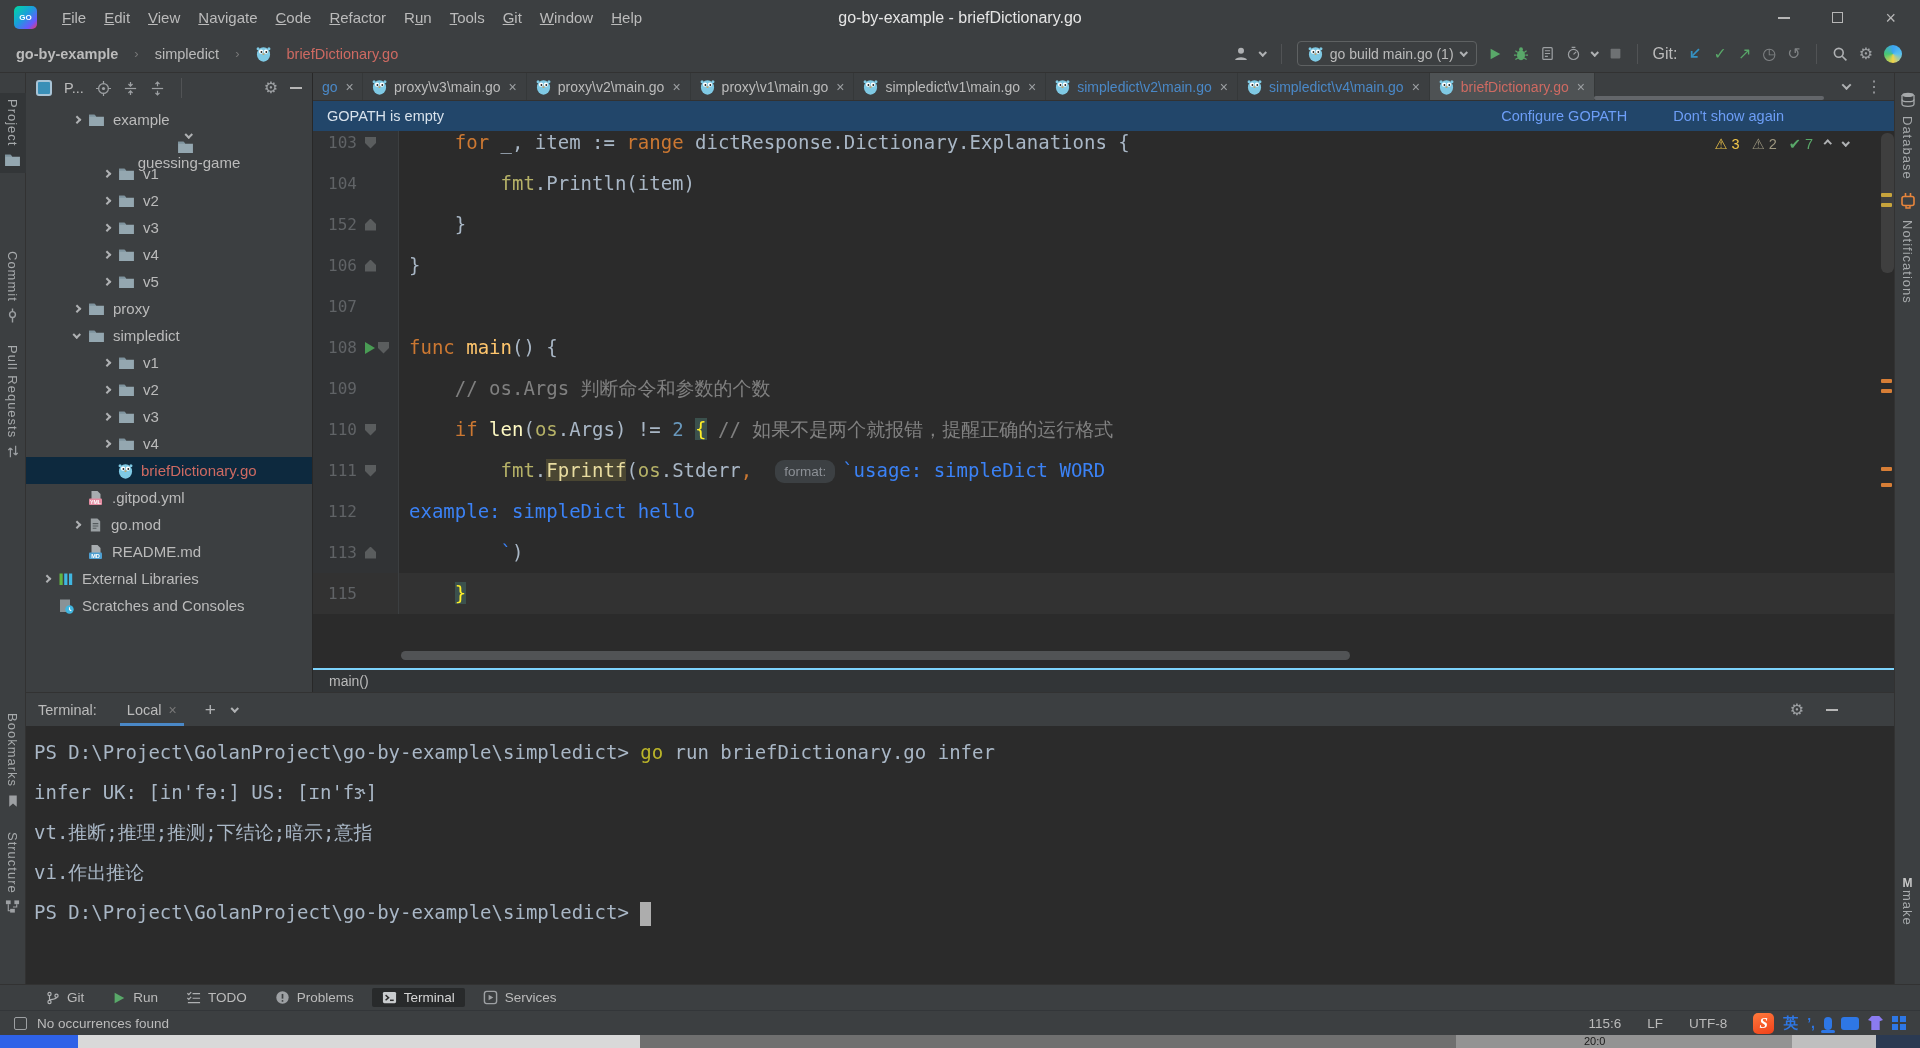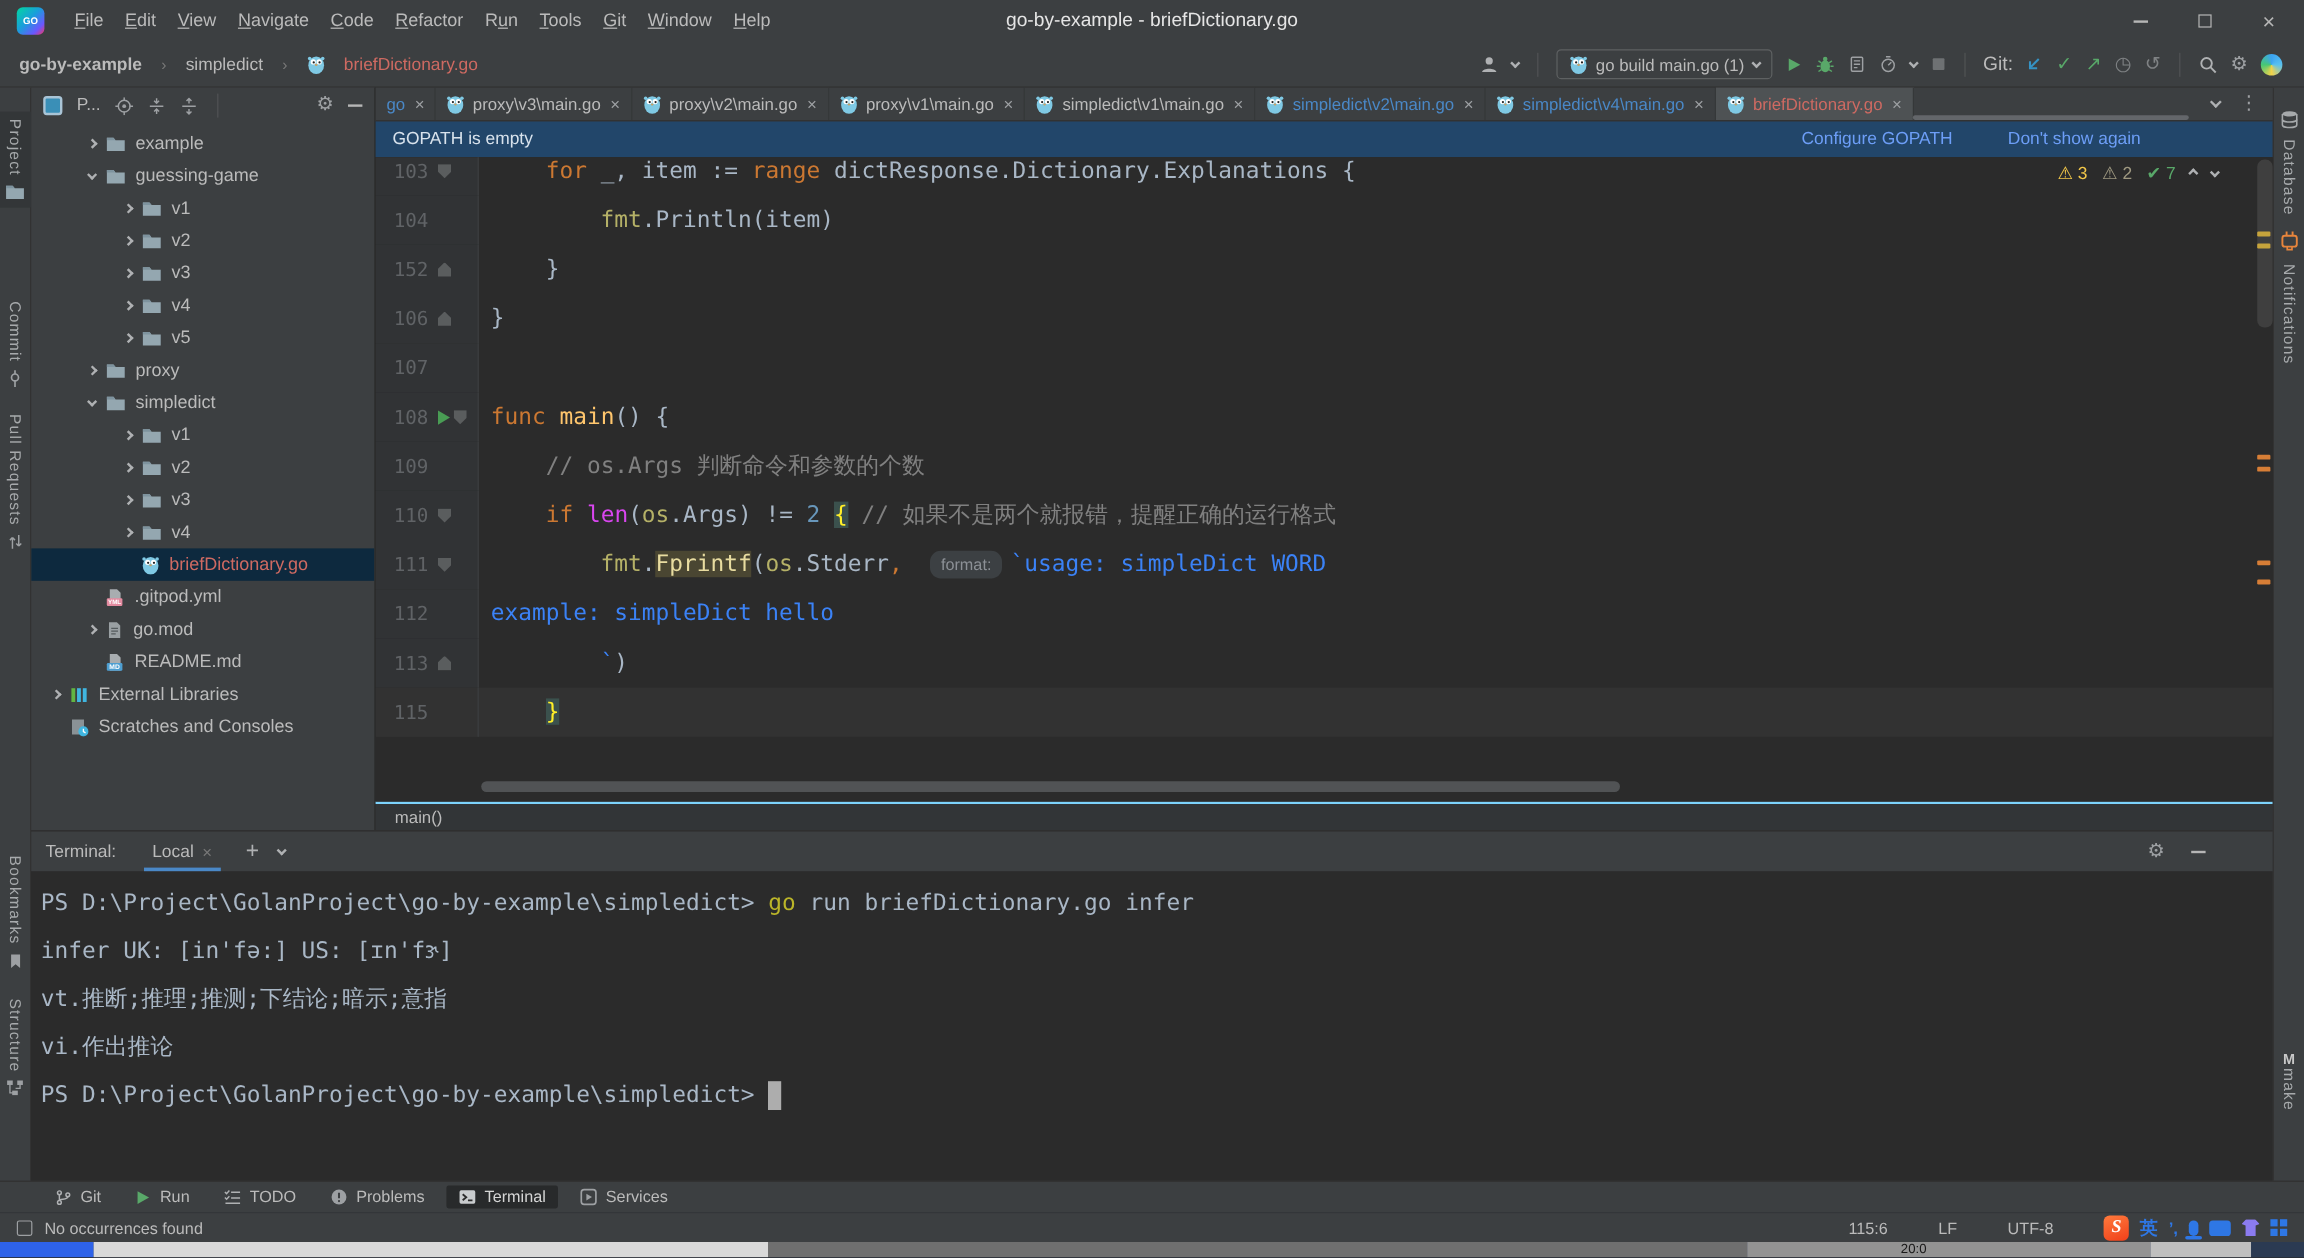--- a/index.html
+++ b/index.html
@@ -82,21 +82,21 @@
   .eline{display:flex;height:41px;line-height:41px;white-space:pre}
   .eline:first-child{margin-top:-9px}
   .gut{width:86px;flex:none;background:#313335;border-right:1px solid #3C3F41;display:flex;align-items:center}
   .lnum{width:44px;text-align:right;color:#606366;font-size:16px;flex:none}
   .gmark{display:flex;align-items:center;gap:3px;padding-left:8px}
   .ltext{padding-left:10px;color:#A9B7C6}
   .cur{background:#323232}
   .cur .gut{background:#323232}
   .tk-pl{color:#A9B7C6}
   .tk-kw{color:#CC7832}
-  .tk-kw2{color:#d946ef}
+  .tk-kw2{color:#fef9c3}
   .tk-pkg{color:#B5B167}
   .tk-fn{color:#FFC66D}
   .tk-cm{color:#808080}
   .tk-num{color:#6897BB}
   .tk-str{color:#3b82f6}
   .tk-bhl{background:#3B514D;color:#FFEF28}
   .tk-bcur{background:#3B514D;color:#FFEF28}
   .tk-uhl{background:#4A4632;color:#E8DCA0}
   .tk-hint{display:inline-block;background:#3C4043;color:#8C9096;border-radius:9px;padding:0 9px;
     font-family:"Liberation Sans",sans-serif;font-size:13.5px;line-height:23px;vertical-align:middle;margin-right:7px}
@@ -126,21 +126,21 @@
   .tline{height:40px;line-height:40px;white-space:pre}
   .tk-yel{color:#BBB529}
   .cursorblk{display:inline-block;width:11px;height:24px;background:#ADADAD;vertical-align:middle}
 
   
   .bottombar{height:26px;background:#3C3F41;border-top:1px solid #323232;display:flex;align-items:center;gap:8px;padding:0 10px;font-size:13.5px;color:#BBBBBB;flex:none}
   .bitem{display:flex;align-items:center;gap:7px;padding:2px 10px;border-radius:2px}
   .bitem.active{background:#282A2B;color:#D5D5D5}
   .statusbar{height:25px;background:#3C3F41;display:flex;align-items:center;padding:0 14px;font-size:13.5px;color:#BBBBBB;gap:10px;flex:none;border-top:1px solid #333639}
   .sb-icon{width:13px;height:13px;border:1.5px solid #9DA0A3;border-radius:2px}
-  .sb-right{margin-left:auto;display:flex;align-items:center;gap:42px}
+  .sb-right{margin-left:auto;display:flex;align-items:center;gap:26px}
   .ime{display:flex;align-items:center;gap:9px}
   .sogou{width:21px;height:21px;border-radius:5px;background:linear-gradient(160deg,#FF7A3C,#F0401A);
     color:#fff;font-weight:bold;font-style:italic;font-size:15px;display:flex;align-items:center;justify-content:center;font-family:"Liberation Serif",serif}
   .ime-en{color:#2E77E5;font-weight:bold;font-size:15px}
   .ime-q{color:#2E77E5;font-weight:bold;font-size:14px}
   .ime-mic{width:8px;height:13px;border-radius:4px;background:#2E77E5;position:relative}
   .ime-mic::after{content:"";position:absolute;left:-3px;bottom:-3px;width:14px;height:3px;background:#2E77E5;border-radius:2px}
   .ime-kbd{width:18px;height:13px;border-radius:3px;background:#2E77E5}
   .ime-shirt{width:15px;height:14px;background:#8B7BF0;clip-path:polygon(25% 0,75% 0,100% 28%,78% 38%,78% 100%,22% 100%,22% 38%,0 28%)}
   .ime-grid{width:6px;height:6px;background:#2E77E5;box-shadow:8px 0 #2E77E5,0 8px #2E77E5,8px 8px #2E77E5;margin-right:8px;margin-bottom:8px}
@@ -365,21 +365,21 @@
                   <span class="chv sm r"></span>
                 </span>
                 <span class="ic">
                   <svg width="17" height="15" viewBox="0 0 16 14">
                     <path d="M1 2.5h5.2L7.8 4.5H15v8.5H1z" fill="#94A7B0"></path>
                     <path d="M1 2.5h5.2l1.6 2H1z" fill="#7E939E"></path>
                   </svg>
                 </span>
                 <span class="tlabel ">example</span>
               </div>
-              <div class="trow" style="padding-left: 40px;">
+              <div class="trow" style="padding-left: 40px; flex-direction: column;">
                 <span class="chvslot">
                   <span class="chv sm d"></span>
                 </span>
                 <span class="ic">
                   <svg width="17" height="15" viewBox="0 0 16 14">
                     <path d="M1 2.5h5.2L7.8 4.5H15v8.5H1z" fill="#94A7B0"></path>
                     <path d="M1 2.5h5.2l1.6 2H1z" fill="#7E939E"></path>
                   </svg>
                 </span>
                 <span class="tlabel ">guessing-game</span>

